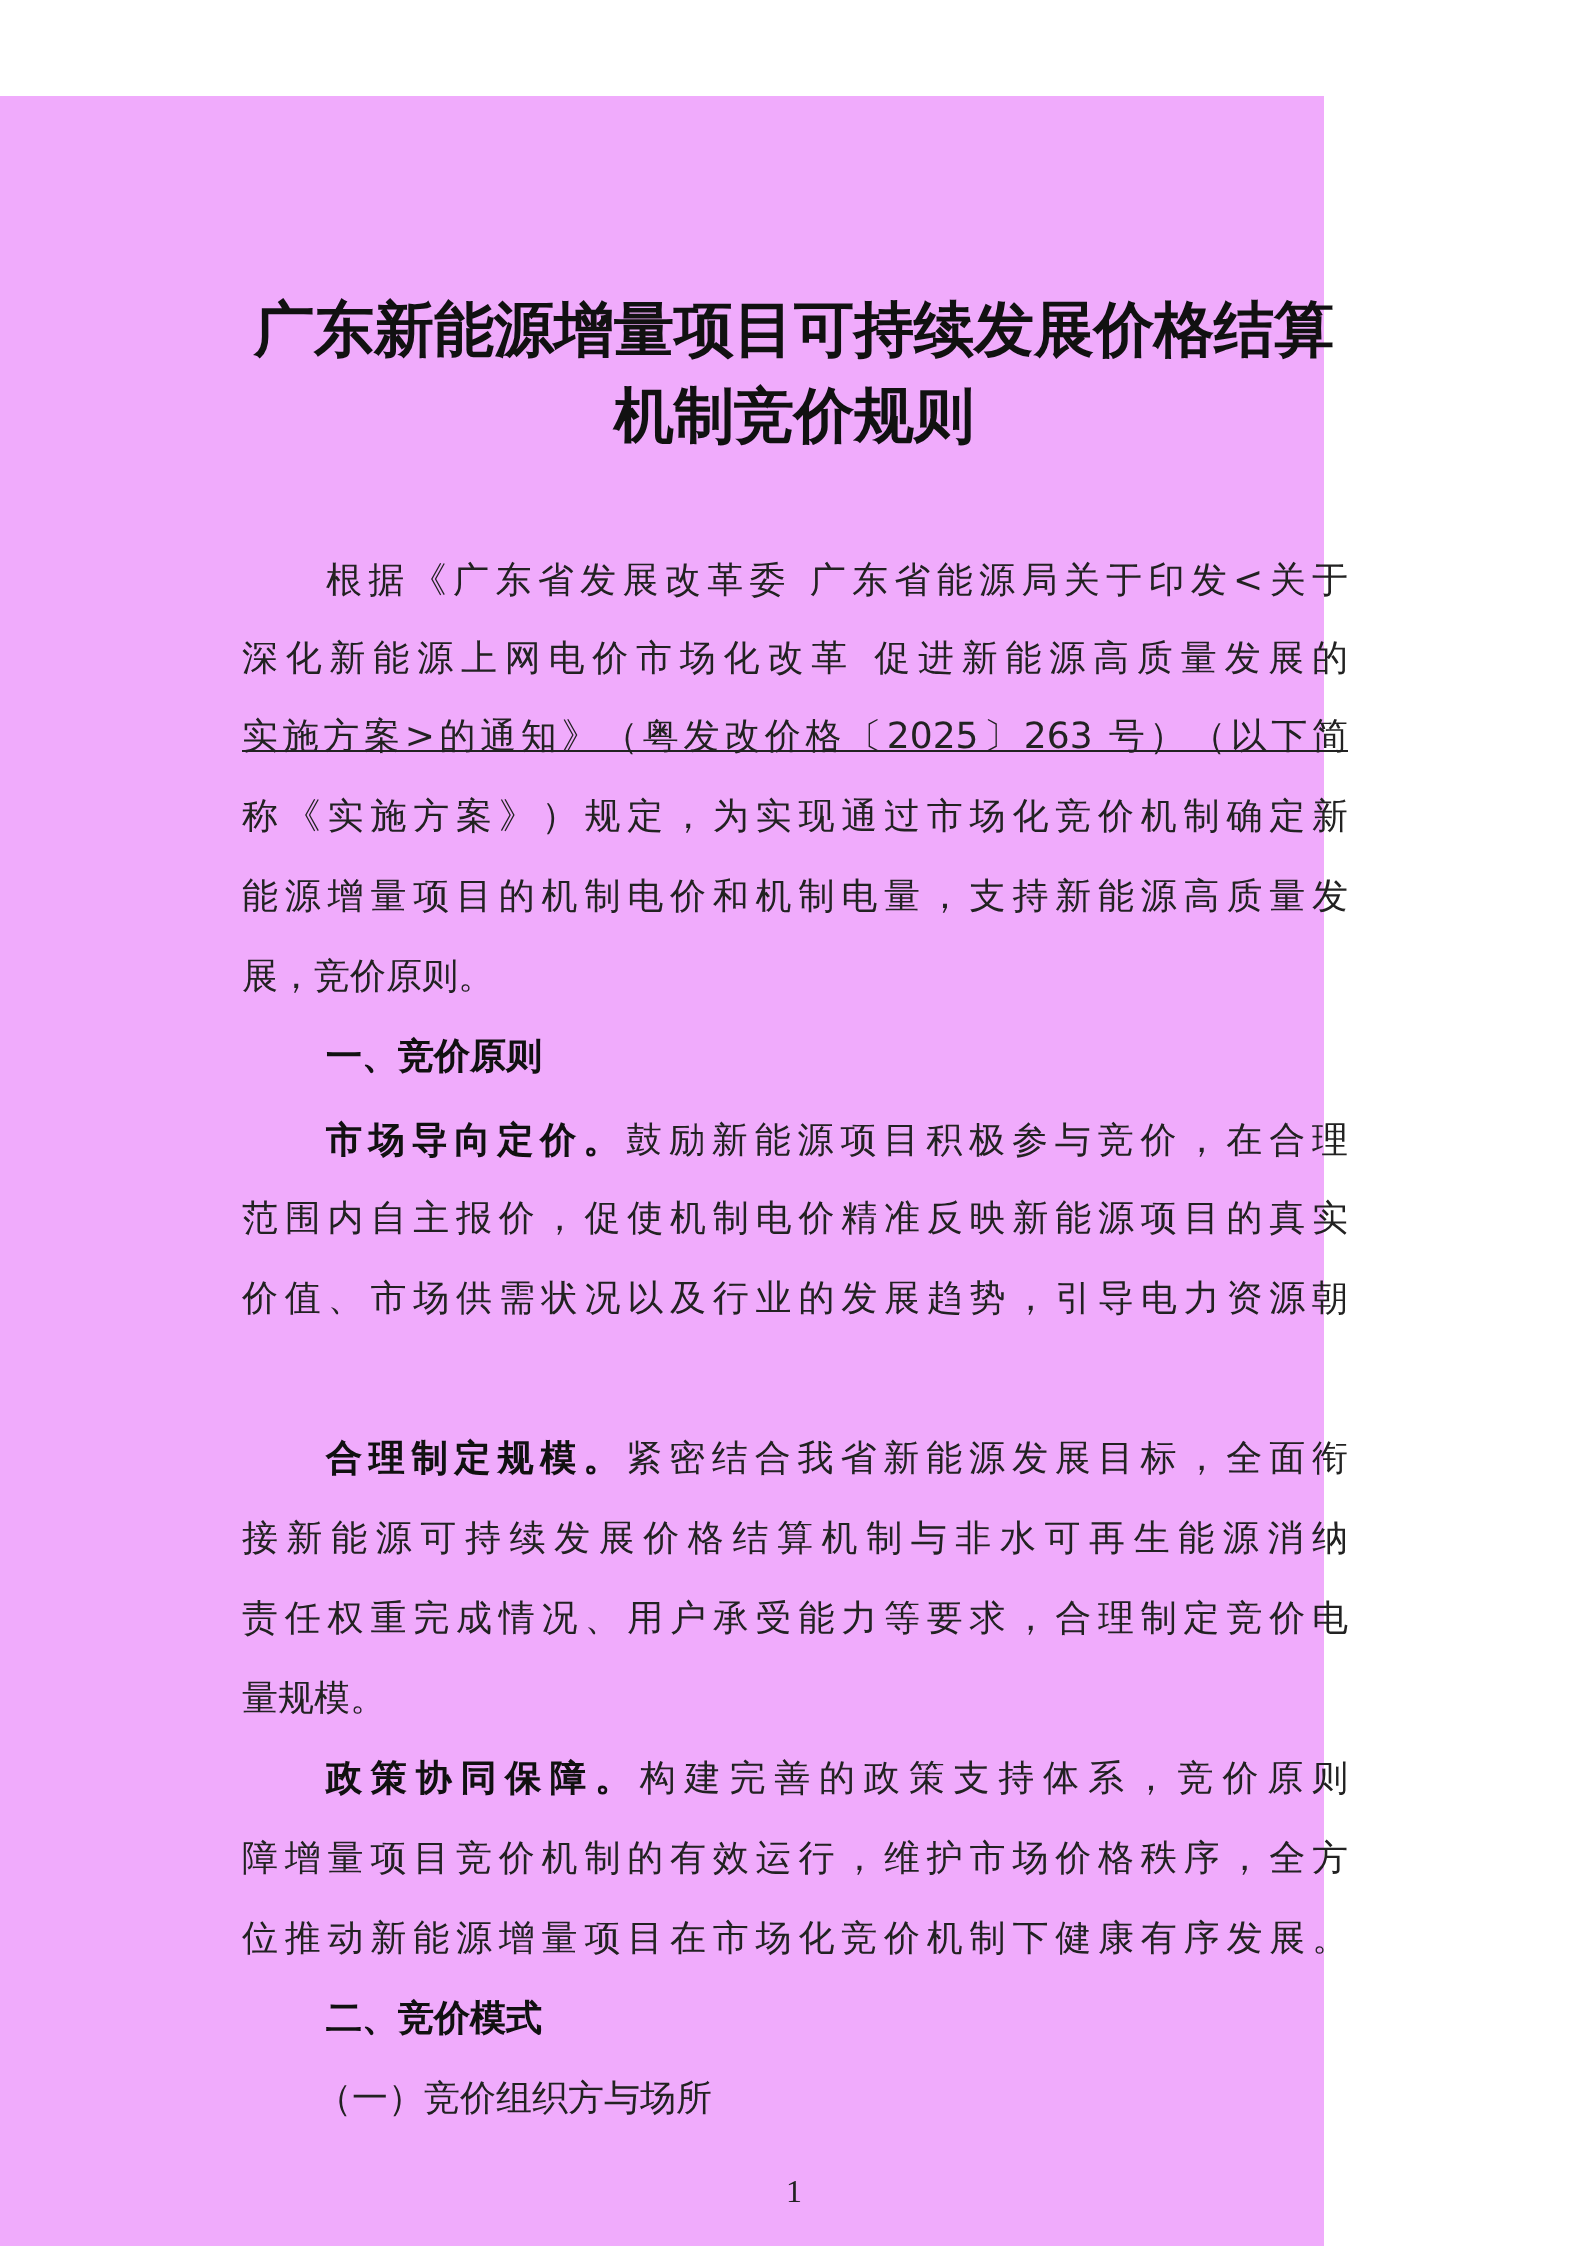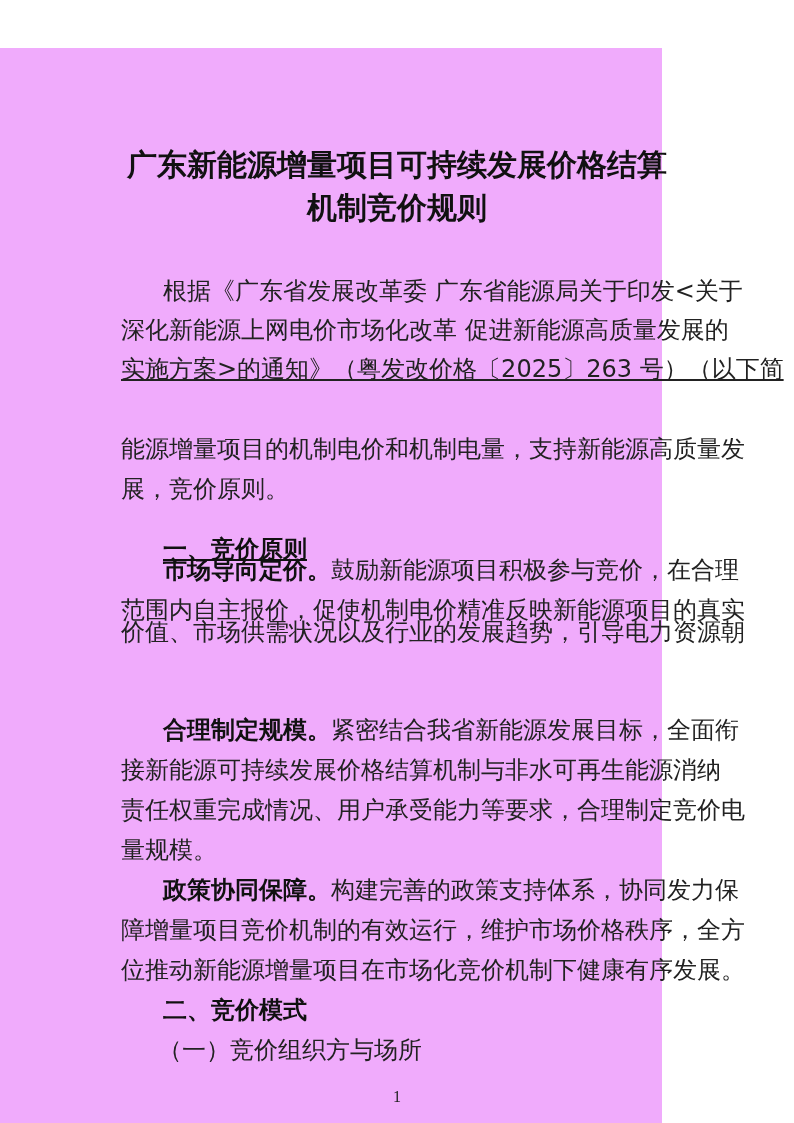--- a/index.html
+++ b/index.html
@@ -8,21 +8,21 @@
     .title {
       position: absolute; left: 0; width: 794px; text-align: center;
       font-family: "DejaVu Serif", "Liberation Serif", serif; font-weight: bold;
       font-size: 30px; color: #111; letter-spacing: 0px; white-space: nowrap;
     }
     .t1 { top: 97px; }
     .t2 { top: 140px; }
     .line {
       position: absolute; left: 121px; width: 553px; white-space: nowrap;
       font-family: "DejaVu Sans", "Liberation Sans", sans-serif;
-      font-size: 24px; color: #222; line-height: 28px;
+      font-size: 18px; color: #222; line-height: 28px;
       text-align: justify; text-align-last: justify;
     }
     .line.indent { left: 163px; width: 511px; }
     .line.last { text-align-last: left; }
     .heading { font-weight: bold; color: #111; text-align-last: left; }
     .lead { font-weight: bold; color: #111; }
     .sub { text-align-last: left; }
     .page-number {
       position: absolute; top: 1040px; left: 0; width: 794px; text-align: center;
       font-family: "Liberation Serif", serif; font-size: 16px; color: #222;
@@ -31,35 +31,36 @@
 </head>
 <body>
 
 <div class="page">
   <div class="title t1">广东新能源增量项目可持续发展价格结算</div>
   <div class="title t2">机制竞价规则</div>
 
   <div class="line indent" style="top:229px;">根据《广东省发展改革委 广东省能源局关于印发&lt;关于</div>
   <div class="line" style="top:268px;">深化新能源上网电价市场化改革 促进新能源高质量发展的</div>
   <div class="line" style="top:307px;text-decoration:underline;">实施方案&gt;的通知》（粤发改价格〔2025〕263 号）（以下简</div>
+  <div class="line" style="top:347px;">称《实施方案》）规定，为实现通过市场化竞价机制确定新</div>
   <div class="line" style="top:387px;">能源增量项目的机制电价和机制电量，支持新能源高质量发</div>
   <div class="line last" style="top:427px;">展，竞价原则。</div>
 
-  <div class="line indent heading" style="top:487px;text-decoration:underline;">一、竞价原则</div>
+  <div class="line indent heading" style="top:467px;">一、竞价原则</div>
 
   <div class="line indent" style="top:508px;font-family:Liberation Serif, serif;"><span class="lead">市场导向定价。</span><span>鼓励新能源项目积极参与竞价，在合理</span></div>
   <div class="line" style="top:548px;">范围内自主报价，促使机制电价精准反映新能源项目的真实</div>
-  <div class="line" style="top:570px;">价值、市场供需状况以及行业的发展趋势，引导电力资源朝</div>
+  <div class="line" style="top:588px;">价值、市场供需状况以及行业的发展趋势，引导电力资源朝</div>
 
   <div class="line indent" style="top:668px;"><span class="lead">合理制定规模。</span><span>紧密结合我省新能源发展目标，全面衔</span></div>
   <div class="line" style="top:708px;">接新能源可持续发展价格结算机制与非水可再生能源消纳</div>
   <div class="line" style="top:748px;">责任权重完成情况、用户承受能力等要求，合理制定竞价电</div>
   <div class="line last" style="top:788px;">量规模。</div>
 
-  <div class="line indent" style="top:828px;"><span class="lead">政策协同保障。</span><span>构建完善的政策支持体系，协同发力保</span></div>
+  <div class="line indent" style="top:828px;"><span class="lead">政策协同保障。</span><span>构建完善的政策支持体系，竞价原则</span></div>
   <div class="line" style="top:868px;">障增量项目竞价机制的有效运行，维护市场价格秩序，全方</div>
   <div class="line" style="top:908px;">位推动新能源增量项目在市场化竞价机制下健康有序发展。</div>
 
   <div class="line indent heading" style="top:948px;">二、竞价模式</div>
   <div class="line indent sub" style="left:158px; top:988px;">（一）竞价组织方与场所</div>
 
   <div class="page-number">1</div>
 </div>
 
 </body></html>

